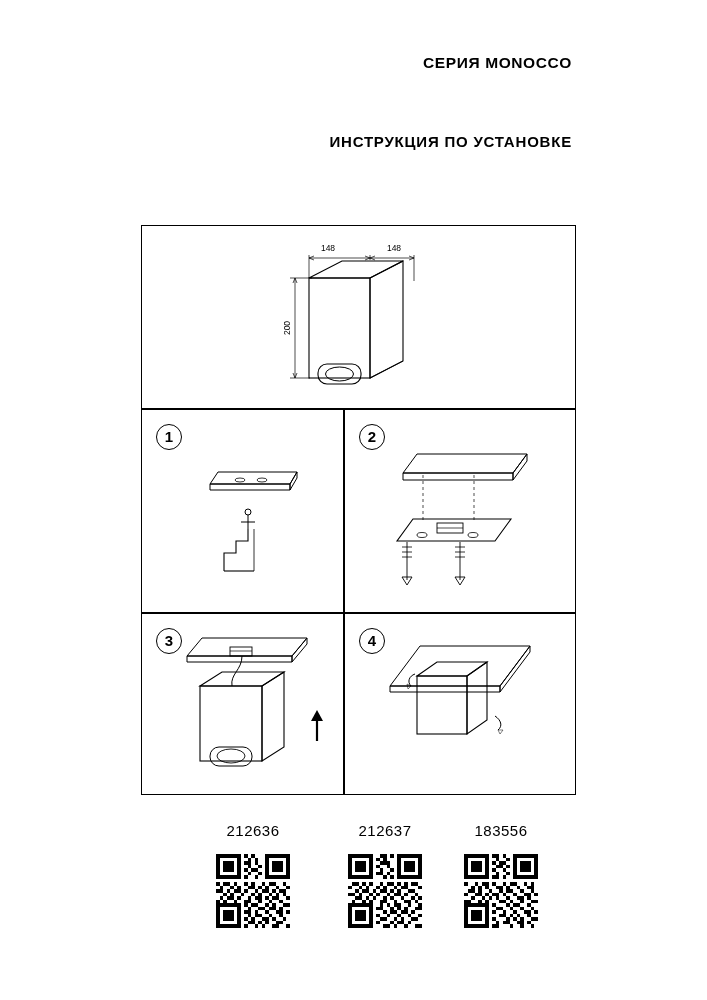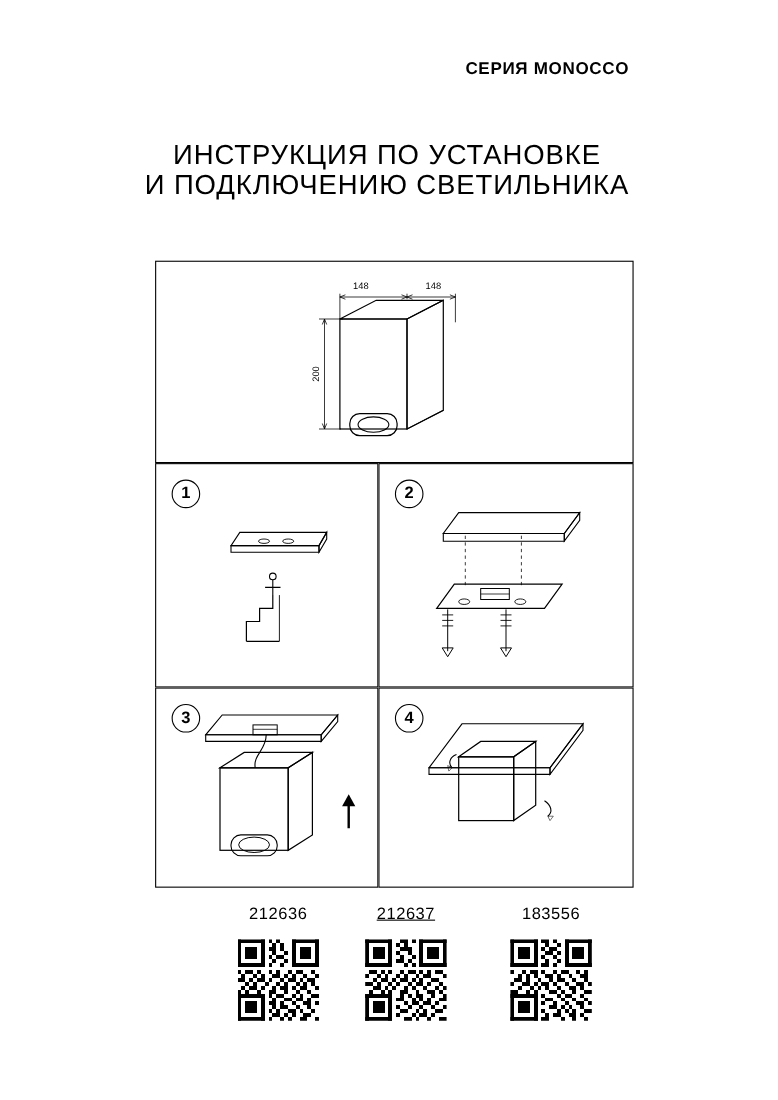--- a/index.html
+++ b/index.html
@@ -44,35 +44,33 @@
     white-space: nowrap;
   }
 
   .title-block {
     position: absolute;
     top: 128px;
     right: 127px;
     text-align: right;
   }
   .title-line {
-    font-size: 25px;
-    font-weight: normal;
+    font-size: 15px;
+    font-weight: bold;
     letter-spacing: 0.8px;
     line-height: 27px;
     white-space: nowrap;
-    text-align: center;
   }
 
   
   .panel {
     position: absolute;
     border: 1.2px solid #000;
     box-sizing: border-box;
     background: #fff;
-    margin-top: 12px;
   }
   #panel-overview { left: 141px; top: 225px; width: 435px; height: 184px; }
   #panel-step1 { left: 141px; top: 409px; width: 203px; height: 204px; }
   #panel-step2 { left: 344px; top: 409px; width: 232px; height: 204px; }
   #panel-step3 { left: 141px; top: 613px; width: 203px; height: 182px; }
   #panel-step4 { left: 344px; top: 613px; width: 232px; height: 182px; }
 
   .step-num {
     position: absolute;
     width: 26px;
@@ -115,35 +113,34 @@
     margin-bottom: 15px;
   }
   .qr-img {
     width: 74px;
     height: 74px;
     margin: 0 auto;
     image-rendering: pixelated;
     display: block;
   }
   #qr-0 { left: 52px;  top: 0; }
-  #qr-1 { left: 168px; top: 0; text-decoration: underline; }
+  #qr-1 { left: 184px; top: 0; }
   #qr-2 { left: 300px; top: 0; }
 </style>
 </head>
 <body>
 
 <div class="page">
 
   <div class="header">
     <div class="series-line">СЕРИЯ MONOCCO</div>
   </div>
 
   <div class="title-block">
     <div class="title-line">ИНСТРУКЦИЯ  ПО  УСТАНОВКЕ</div>
-    <div class="title-line">И ПОДКЛЮЧЕНИЮ СВЕТИЛЬНИКА</div>
   </div>
 
   <div class="panel" id="panel-overview">
     <svg width="433" height="182" viewBox="0 0 433 182">
 
       <line class="ln" x1="167" y1="29" x2="167" y2="52" stroke-width="0.7"></line>
       <line class="ln" x1="228" y1="29" x2="228" y2="34" stroke-width="0.7"></line>
       <line class="ln" x1="272" y1="29" x2="272" y2="55" stroke-width="0.7"></line>
       <line class="ln" x1="167" y1="32" x2="228" y2="32" stroke-width="0.7"></line>
       <line class="ln" x1="228" y1="32" x2="272" y2="32" stroke-width="0.7"></line>

